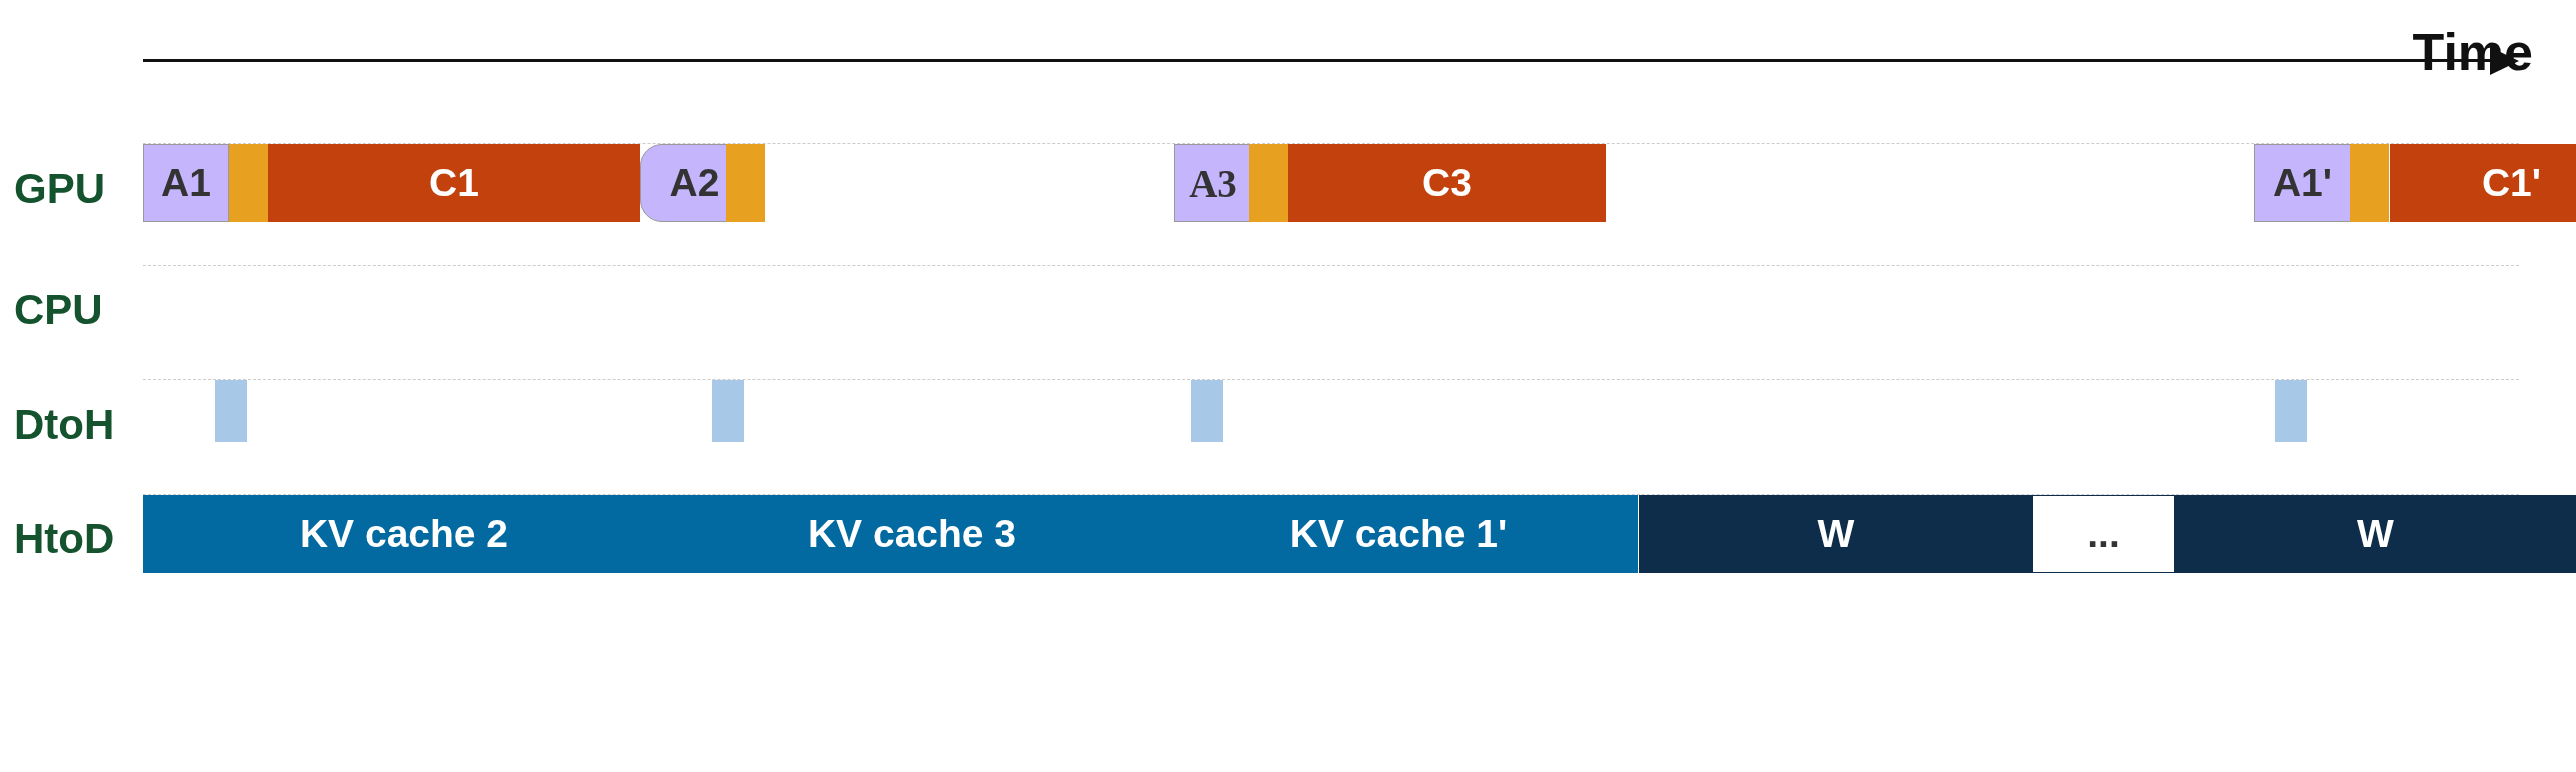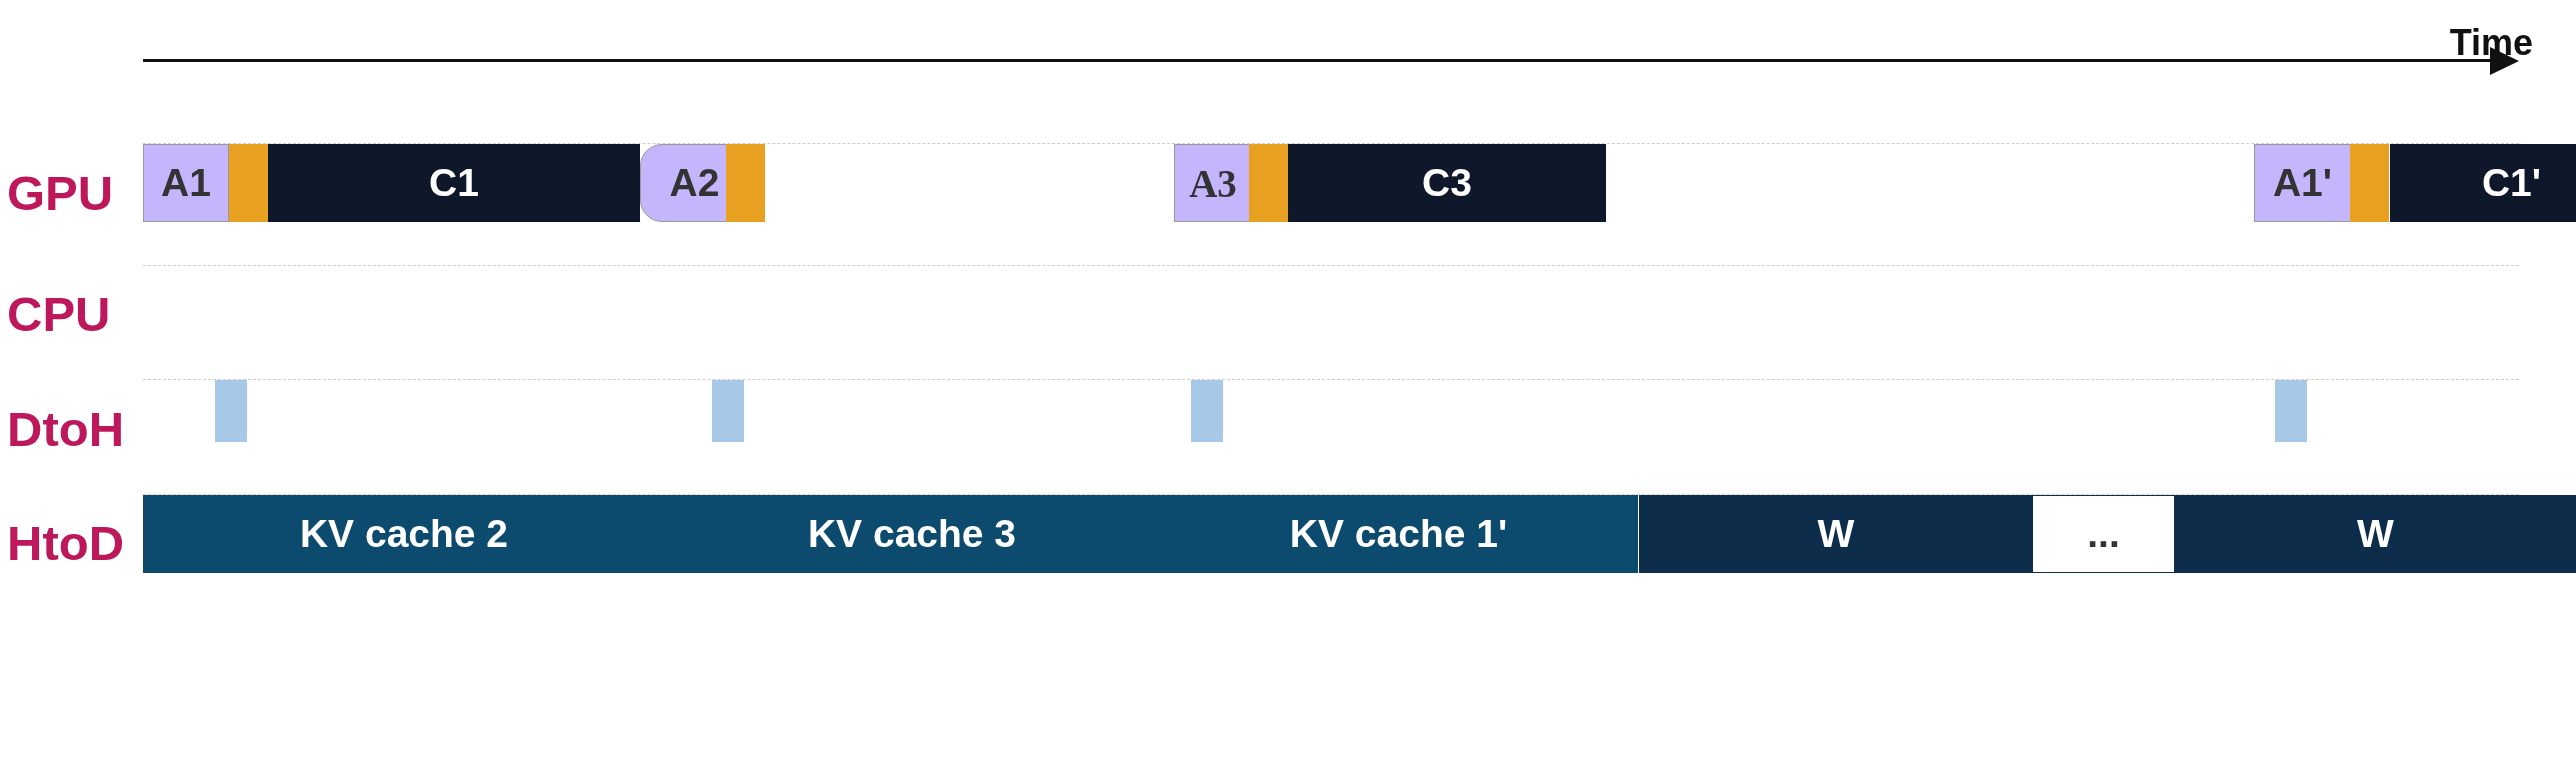--- a/index.html
+++ b/index.html
@@ -34,33 +34,33 @@
       width: 0;
       height: 0;
       border-top: 14.3px solid transparent;
       border-bottom: 14.3px solid transparent;
       border-left: 29px solid #111;
     }
     .time-label {
       position: absolute;
       top: 21.5px;
       right: 43px;
-      font-size: 36px;
+      font-size: 52px;
       font-weight: bold;
       color: #111;
     }
 
     
     .row-label {
       position: absolute;
-      left: 7px;
+      left: 14px;
       width: 136px;
-      font-size: 49px;
+      font-size: 42px;
       font-weight: bold;
-      color: #be185d;
+      color: #14532d;
       display: flex;
       align-items: center;
     }
 
     
     .timeline-row {
       position: absolute;
       left: 143px;
       right: 57px;
       height: 79px;
@@ -76,25 +76,25 @@
       position: absolute;
       height: 100%;
       display: flex;
       align-items: center;
       justify-content: center;
       font-size: 39px;
       font-weight: bold;
     }
 
     
-    .blue-dark { background: #0f172a; color: #fff; }
+    .blue-dark { background: #c2410c; color: #fff; }
     .blue-navy { background: #0d2d4a; color: #fff; }
     .orange { background: #e8a020; color: #fff; }
     .gray-outline { background: #c4b5fd; color: #333; border: 1.4px solid #999; }
-    .olive { background: #0c4a6e; color: #fff; }
+    .olive { background: #0369a1; color: #fff; }
     .light-blue { background: #a8c8e8; color: #555; }
     .ellipsis-block { background: #fff; color: #333; border: 1.4px solid #0d2d4a; }
   </style>
 </head>
 <body>
 
 <div class="diagram-container">
 
   <div class="time-label">Time</div>
 

